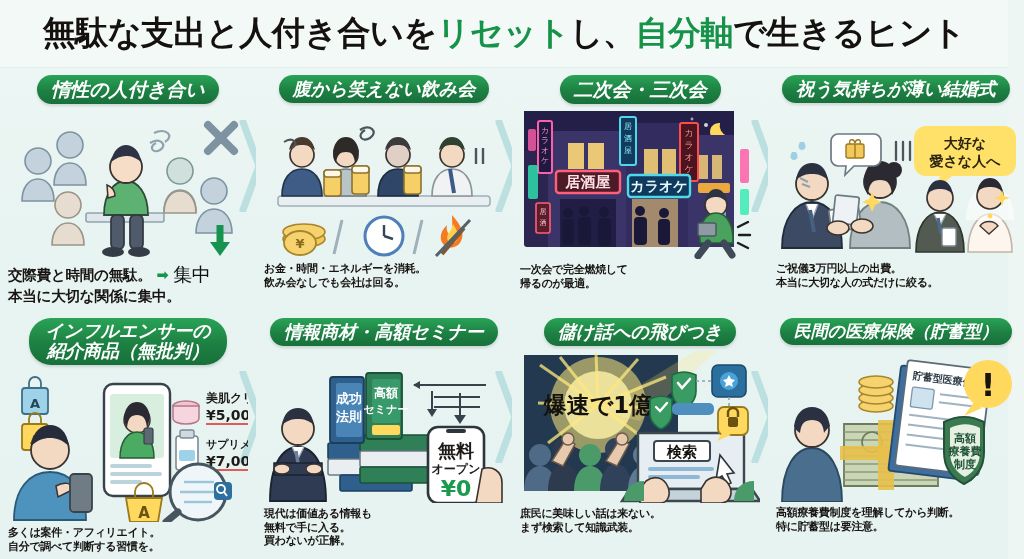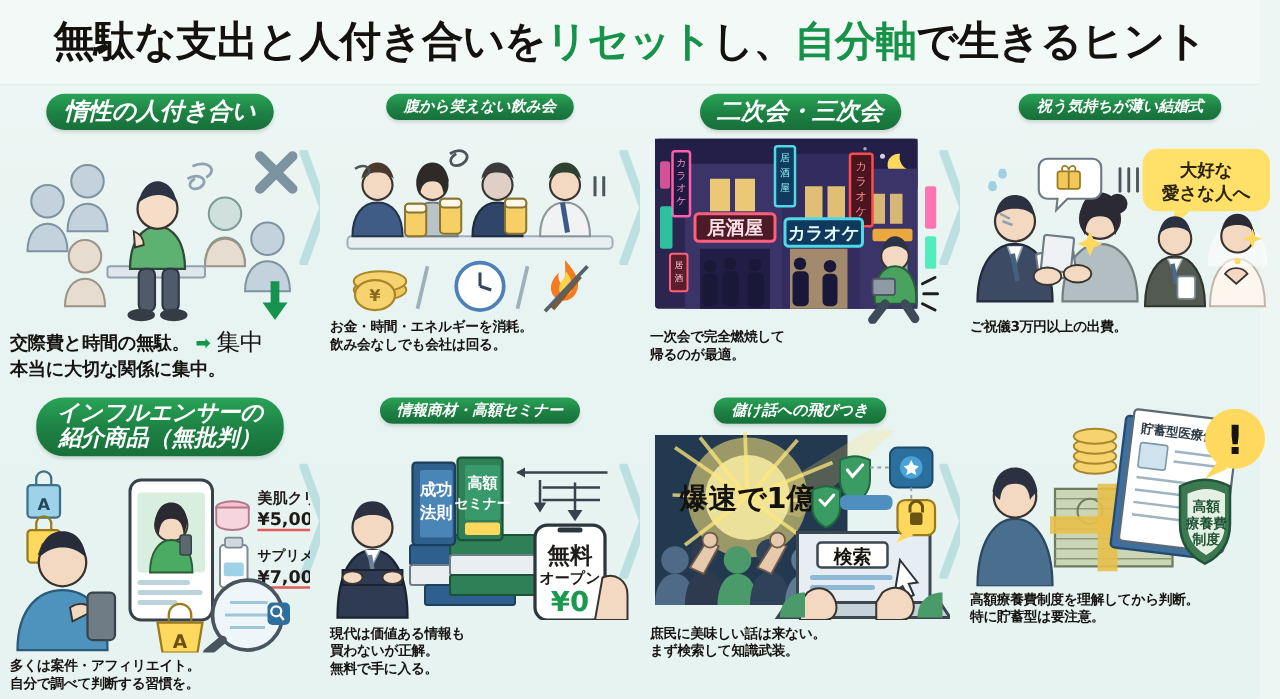--- a/index.html
+++ b/index.html
@@ -30,21 +30,21 @@
 
   
   .pill { position:relative; z-index:3; margin:3px auto 3px auto;
     background:linear-gradient(180deg,#29a356 0%,#1d8043 55%,#17703a 100%);
     color:#fff; border-radius:22px; text-align:center;
     padding:4px 14px; font-weight:900; line-height:1.12;
     box-shadow:0 2px 3px rgba(0,0,0,.13);
     display:inline-block;font-style:italic; }
   .pillwrap { text-align:center; }
   .pill.s1 { font-size:19px; }
-  .pill.s2 { font-size:12px; }
+  .pill.s2 { font-size:18px; }
   .pill.s3 { font-size:17px; }
   .pill.two { padding:3px 16px 4px 16px; font-size:18px; }
 
   
   .art { position:relative; z-index:2; height:150px; margin-top:2px; }
   .art.tall { height:152px; }
   .art svg { width:100%; height:100%; display:block; }
 
   
   .cap { position:relative; z-index:3; margin-top:4px; font-weight:900;
@@ -353,20 +353,21 @@
         <path d="M190 112c0-22 10-34 24-34s24 12 24 34z" fill="#ffffff" opacity=".55"></path>
         <circle cx="214" cy="88" r="13" fill="#f3d8c2" stroke="#3a3430" stroke-width="1.7"></circle>
         <path d="M201 84c2-10 7-14 13-14s11 4 13 14c-4-4-8-5-13-5s-9 1-13 5z" fill="#2b2a33"></path>
         <path d="M204 118c4-6 14-6 18 0l-9 8z" fill="#f3d8c2" stroke="#3a3430" stroke-width="1.4"></path>
         <circle cx="214" cy="108" r="2.4" fill="#ffd95e"></circle>
         <path d="M226 82l2 6 6 2-6 2-2 6-2-6-6-2 6-2z" fill="#ffd95e"></path>
       </svg>
     </div>
     <div class="cap sm">
       <span class="row">ご祝儀3万円以上の出費。</span>
+      <span class="row">本当に大切な人の式だけに絞る。</span>
     </div>
   </div>
 
   <div class="card">
     <div class="chev" style="right:-9px; top:60px;">
       <svg viewBox="0 0 26 92">
             <path d="M4 2 L20 46 L4 90" fill="none" stroke="#bcdfe0" stroke-width="7" stroke-linecap="round" stroke-linejoin="round"></path>
           </svg>
     </div>
     <div class="pillwrap">
@@ -501,22 +502,22 @@
         <rect x="182" y="78" width="20" height="4" rx="2" fill="#2c363d"></rect>
         <text x="192" y="106" font-size="18" font-weight="bold" fill="#1d1a17" text-anchor="middle" font-family="DejaVu Sans, sans-serif">無料</text>
         <text x="192" y="122" font-size="12" font-weight="bold" fill="#1d1a17" text-anchor="middle" font-family="DejaVu Sans, sans-serif">オープン</text>
         <text x="192" y="145" font-size="22" font-weight="bold" fill="#1b9a4f" text-anchor="middle" font-family="DejaVu Sans, sans-serif">¥0</text>
 
         <path d="M218 118c10-4 20 2 20 14v20h-26z" fill="#f3d8c2" stroke="#3a3430" stroke-width="1.6"></path>
       </svg>
     </div>
     <div class="cap sm">
       <span class="row">現代は価値ある情報も</span>
+      <span class="row">無料で手に入る。</span>
       <span class="row">買わないが正解。</span>
-      <span class="row">無料で手に入る。</span>
     </div>
   </div>
 
   <div class="card">
     <div class="chev" style="right:-9px; top:60px;">
       <svg viewBox="0 0 26 92">
             <path d="M4 2 L20 46 L4 90" fill="none" stroke="#bcdfe0" stroke-width="7" stroke-linecap="round" stroke-linejoin="round"></path>
           </svg>
     </div>
     <div class="pillwrap">
@@ -606,20 +607,23 @@
         <path d="M214 150c0-12 8-20 20-20v20z" fill="#4b9a6a"></path>
       </svg>
     </div>
     <div class="cap sm">
       <span class="row">庶民に美味しい話は来ない。</span>
       <span class="row">まず検索して知識武装。</span>
     </div>
   </div>
 
   <div class="card">
+    <div class="pillwrap">
+      <div class="pill s3">民間の医療保険（貯蓄型）</div>
+    </div>
     <div class="art tall">
       <svg viewBox="0 0 240 152">
 
         <path d="M6 152c0-36 14-54 30-54s30 18 30 54z" fill="#4a6e8e" stroke="#2b4862" stroke-width="1.8"></path>
         <circle cx="36" cy="80" r="17" fill="#f3d8c2" stroke="#3a3430" stroke-width="1.8"></circle>
         <path d="M18 76c2-13 9-19 18-19s16 6 18 19c-3 3-5 5-6 7-1-10-5-13-12-13s-11 3-12 13c-3-2-5-4-6-7z" fill="#2b3140"></path>
 
         <g stroke="#a8862a" stroke-width="1.5">
           <ellipse cx="100" cy="56" rx="17" ry="6" fill="#f6d36e"></ellipse>
           <ellipse cx="100" cy="48" rx="17" ry="6" fill="#f6d36e"></ellipse>

